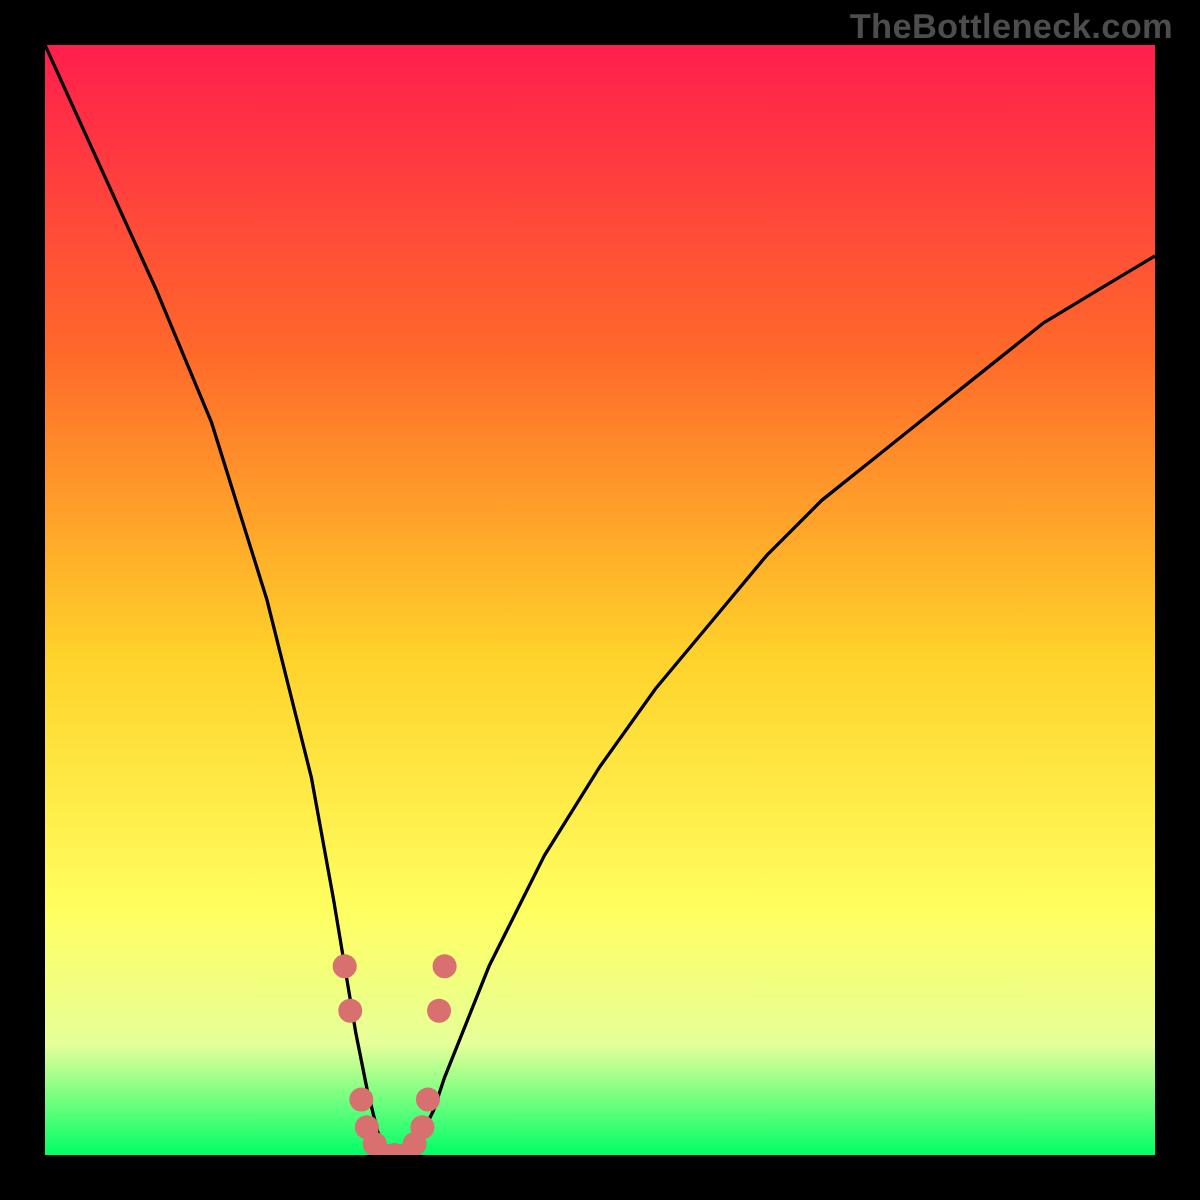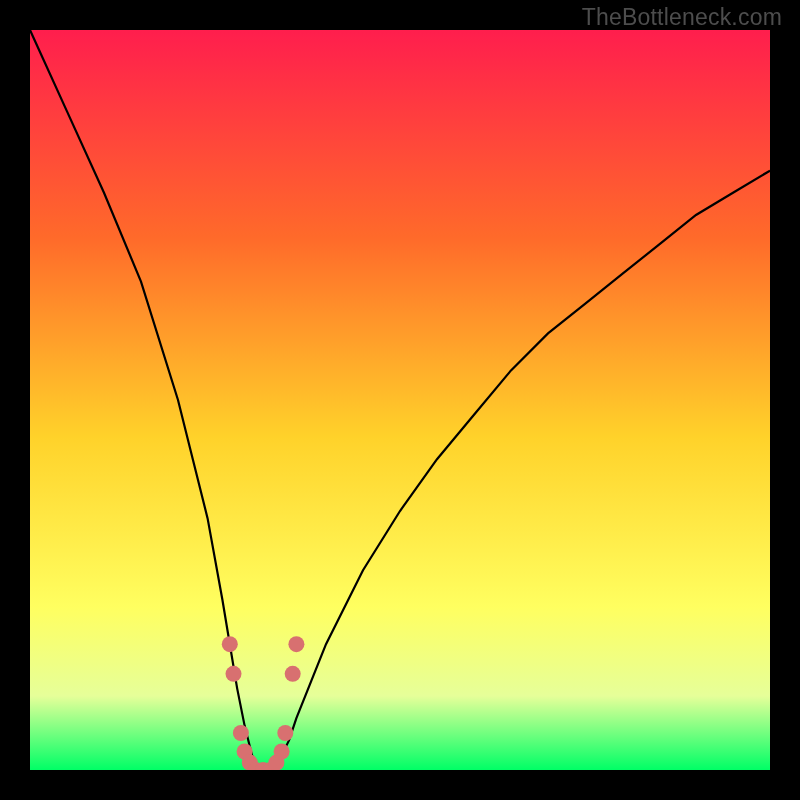--- a/index.html
+++ b/index.html
@@ -22,21 +22,21 @@
     top: 30px;
     width: 740px;
     height: 740px;
   }
   .watermark {
     position: absolute;
     top: 4px;
     right: 18px;
     color: #4d4d4d;
     font-size: 23px;
-    font-weight: 400;
+    font-weight: 700;
     letter-spacing: 0.2px;
     user-select: none;
   }
 </style>
 </head>
 <body>
 
 <div class="frame">
   <div class="watermark">TheBottleneck.com</div>
   <div class="plot">

